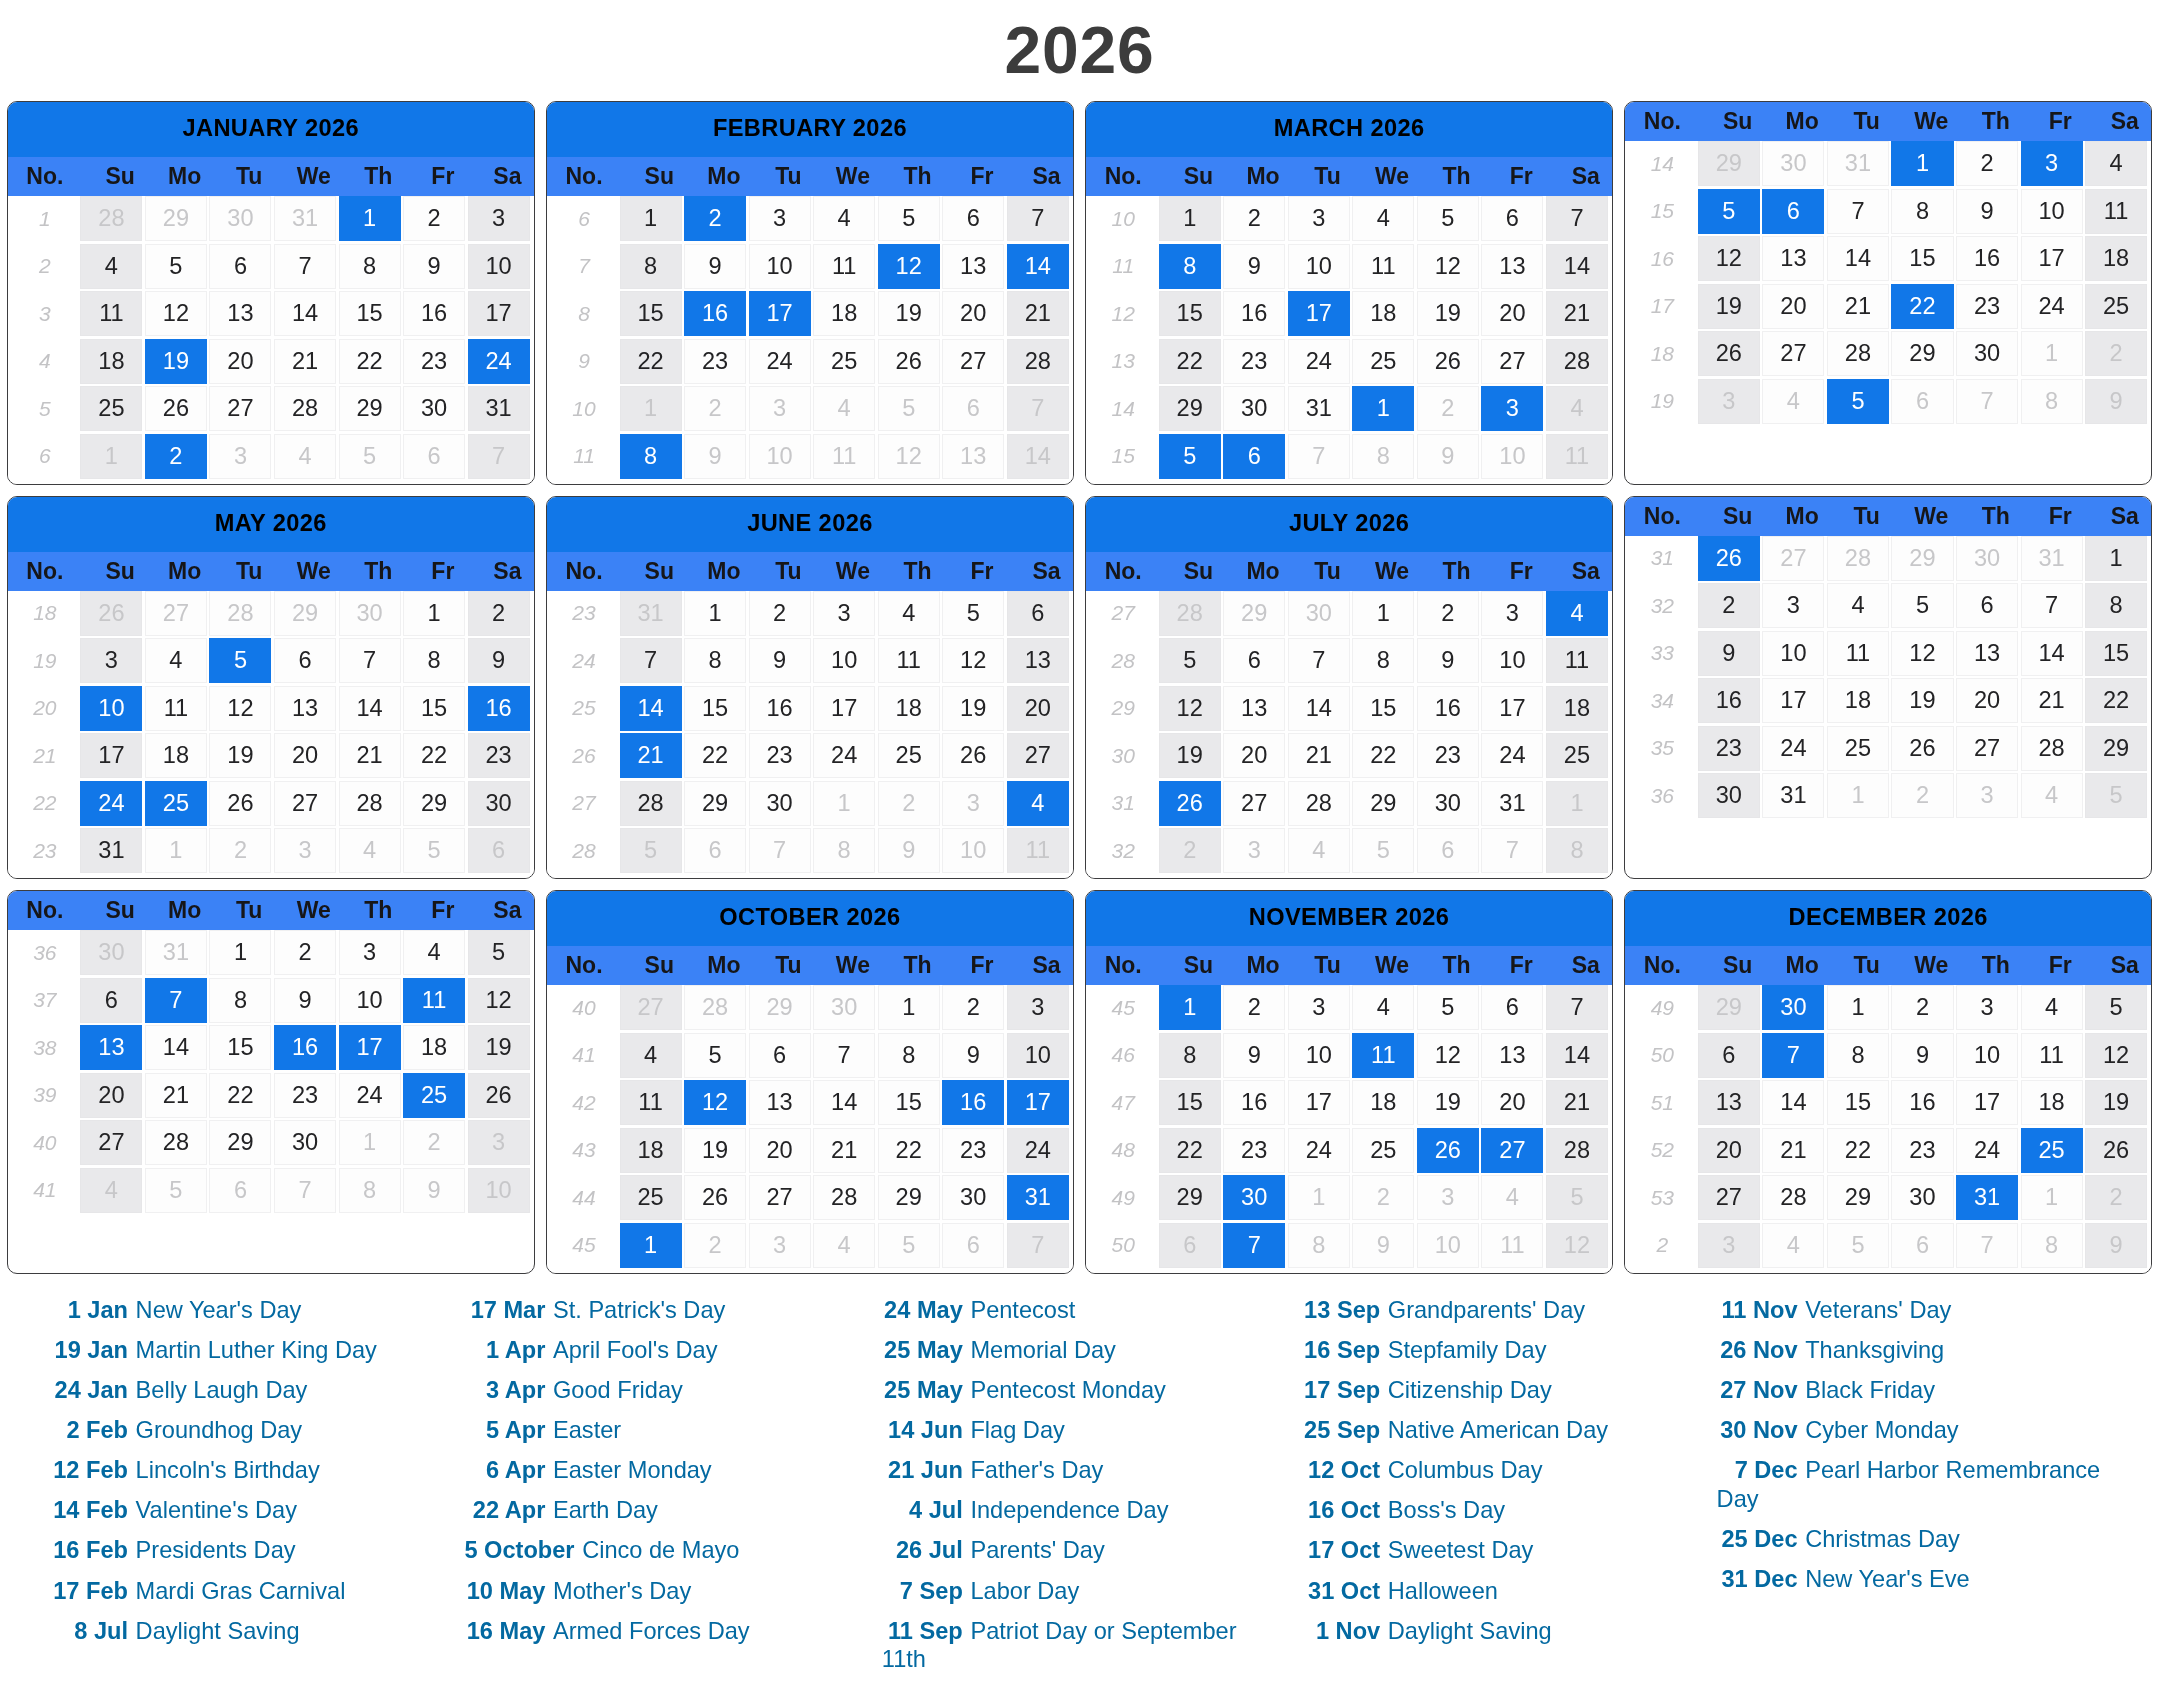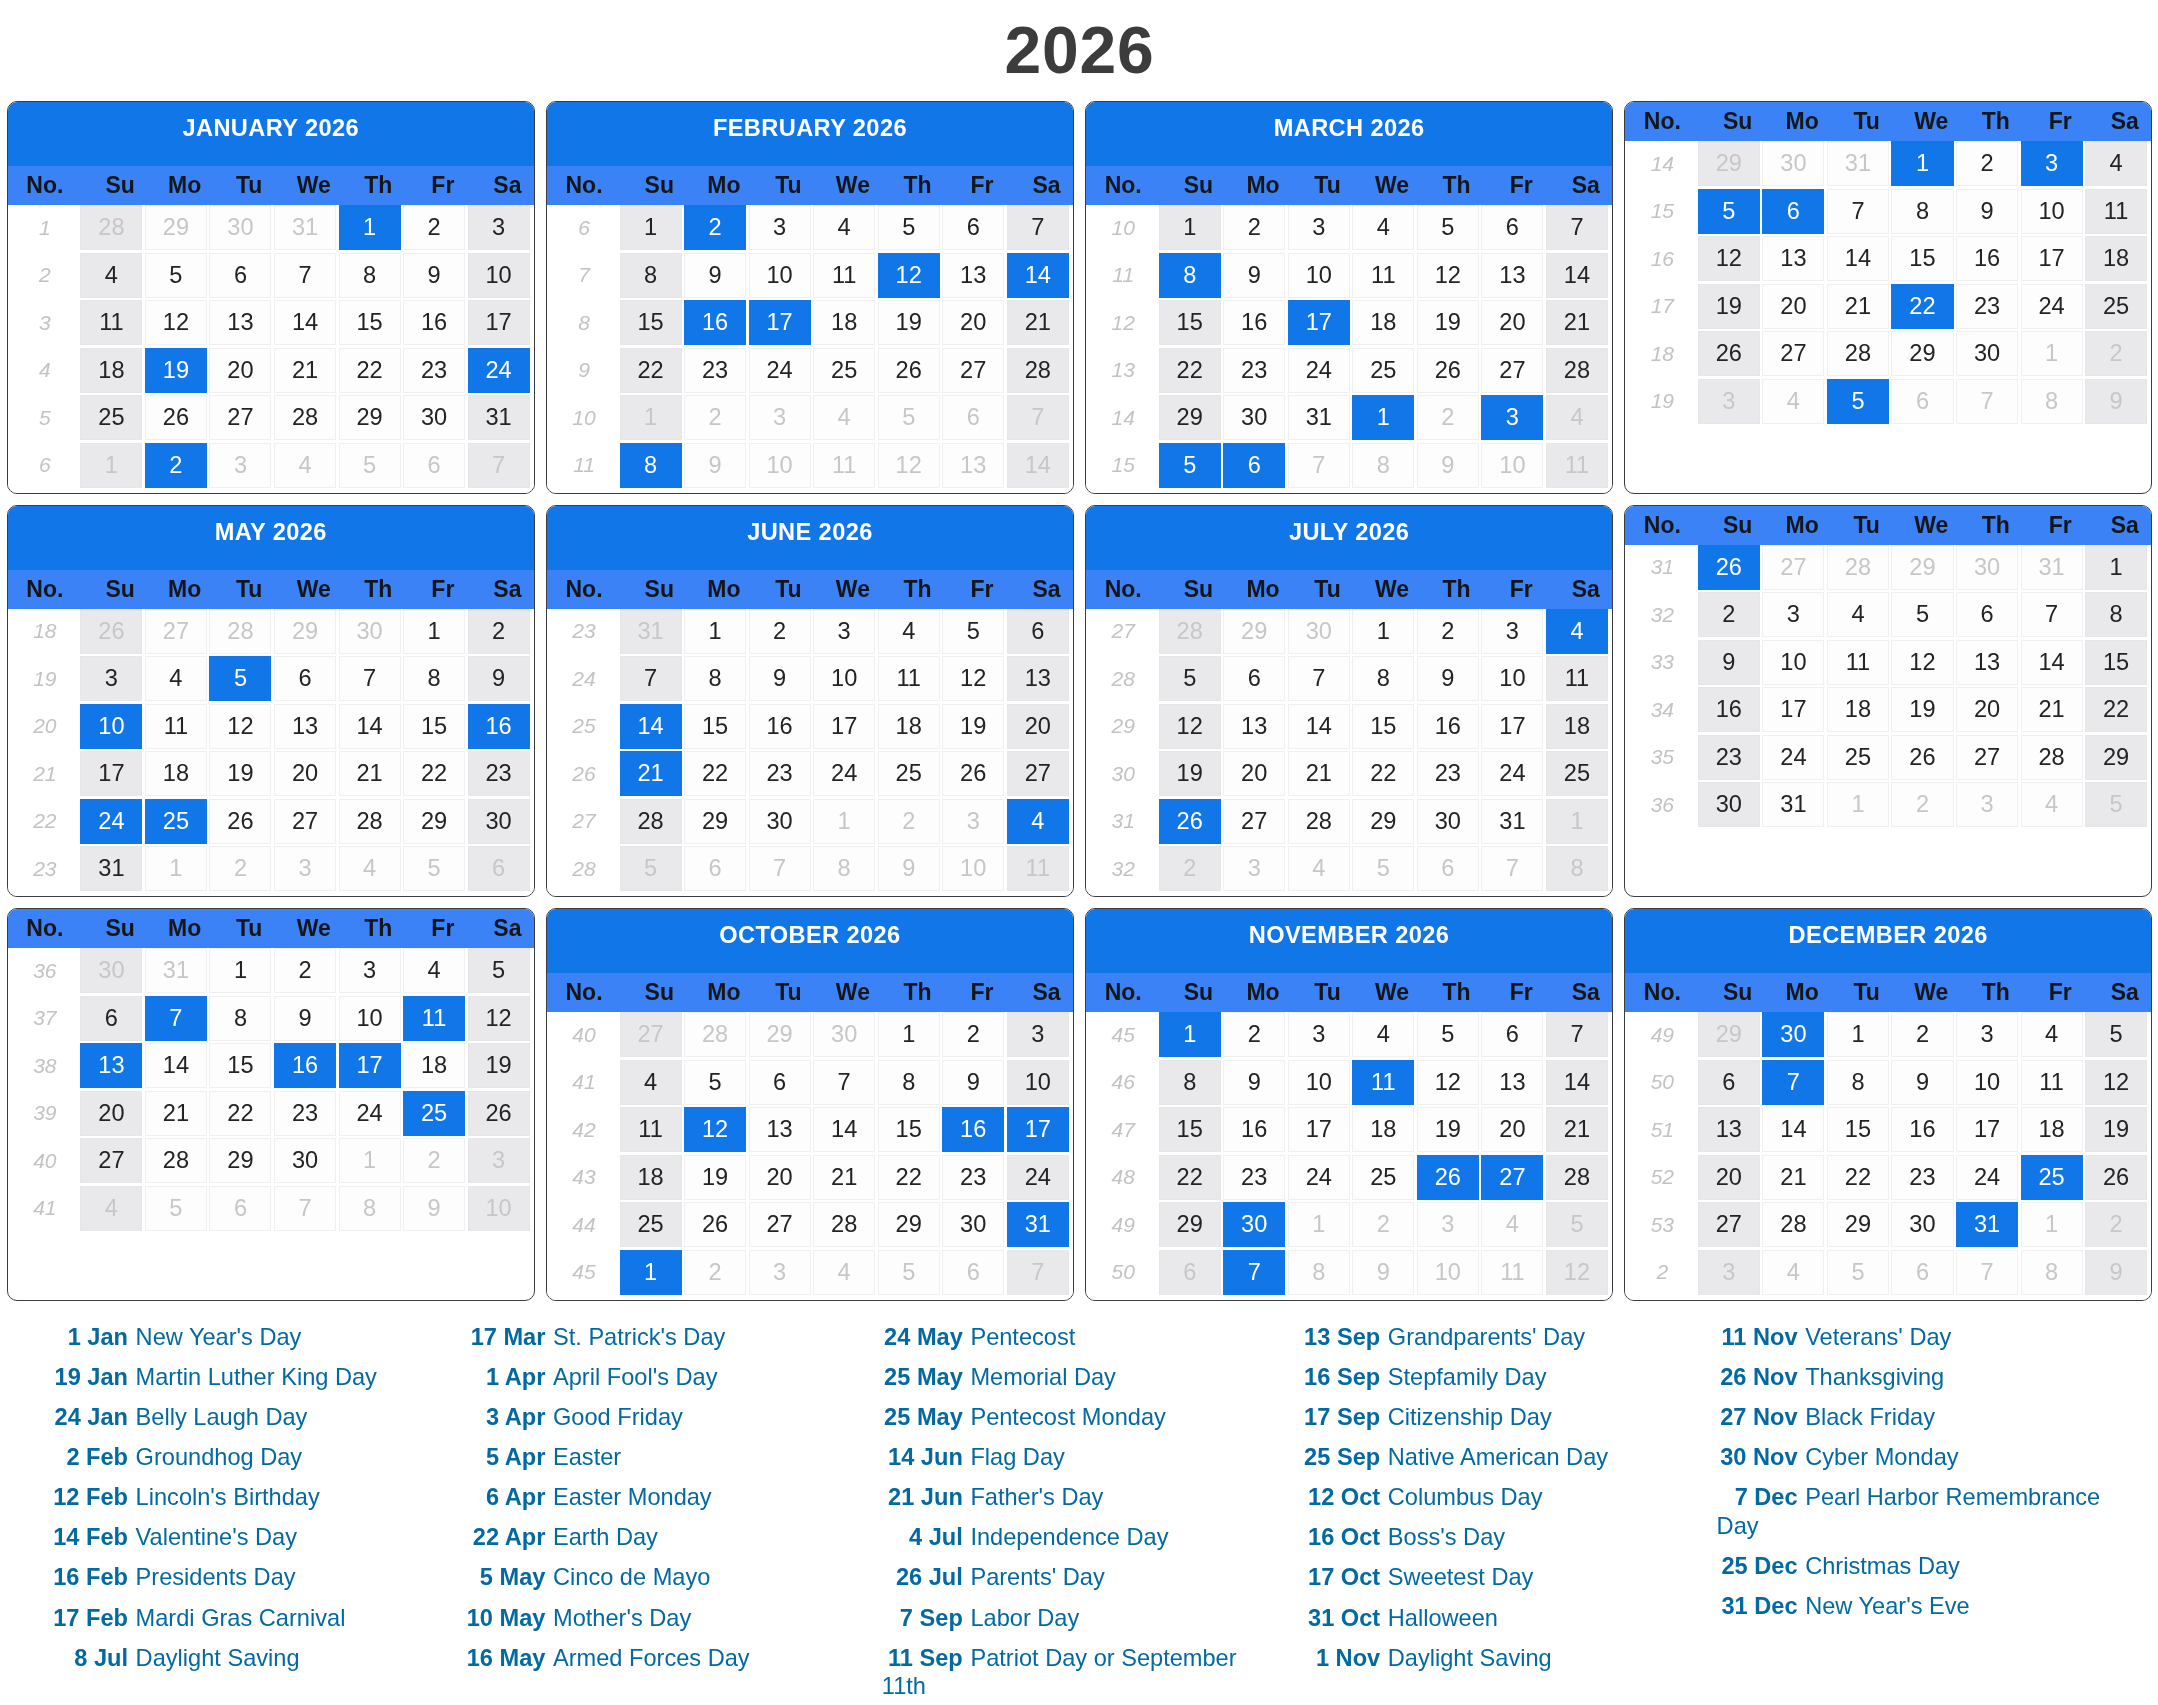--- a/index.html
+++ b/index.html
@@ -27,25 +27,25 @@
     margin: 0 6.7px;
   }
   .card {
     border: 1.7px solid #3d3d3f;
     border-radius: 10px;
     overflow: hidden;
     background: #ffffff;
   }
   .mtitle {
     background: var(--accent, #1177e8);
-    color: #ffffff;
+    color: #000000;
     font-weight: bold;
     font-size: 23.6px;
     text-align: center;
-    height: 64px;
+    height: 55px;
     line-height: 52px;
     letter-spacing: 0.4px;
   }
   .dow {
     display: grid;
     grid-template-columns: 66px repeat(7, 1fr);
     column-gap: 20px;
     padding: 0 4.2px;
     height: 39px;
     align-items: center;
@@ -1035,21 +1035,21 @@
       <div class="hitem"><span class="hdate">17 Feb</span><span class="hname">Mardi Gras Carnival</span></div>
       <div class="hitem"><span class="hdate">8 Jul</span><span class="hname">Daylight Saving</span></div>
     </div>
     <div class="hcol">
       <div class="hitem"><span class="hdate">17 Mar</span><span class="hname">St. Patrick's Day</span></div>
       <div class="hitem"><span class="hdate">1 Apr</span><span class="hname">April Fool's Day</span></div>
       <div class="hitem"><span class="hdate">3 Apr</span><span class="hname">Good Friday</span></div>
       <div class="hitem"><span class="hdate">5 Apr</span><span class="hname">Easter</span></div>
       <div class="hitem"><span class="hdate">6 Apr</span><span class="hname">Easter Monday</span></div>
       <div class="hitem"><span class="hdate">22 Apr</span><span class="hname">Earth Day</span></div>
-      <div class="hitem"><span class="hdate">5 May</span><span class="hname">Cinco de Mayo</span></div>
+      <div class="hitem"><span class="hdate">5 October</span><span class="hname">Cinco de Mayo</span></div>
       <div class="hitem"><span class="hdate">10 May</span><span class="hname">Mother's Day</span></div>
       <div class="hitem"><span class="hdate">16 May</span><span class="hname">Armed Forces Day</span></div>
     </div>
     <div class="hcol">
       <div class="hitem"><span class="hdate">24 May</span><span class="hname">Pentecost</span></div>
       <div class="hitem"><span class="hdate">25 May</span><span class="hname">Memorial Day</span></div>
       <div class="hitem"><span class="hdate">25 May</span><span class="hname">Pentecost Monday</span></div>
       <div class="hitem"><span class="hdate">14 Jun</span><span class="hname">Flag Day</span></div>
       <div class="hitem"><span class="hdate">21 Jun</span><span class="hname">Father's Day</span></div>
       <div class="hitem"><span class="hdate">4 Jul</span><span class="hname">Independence Day</span></div>

